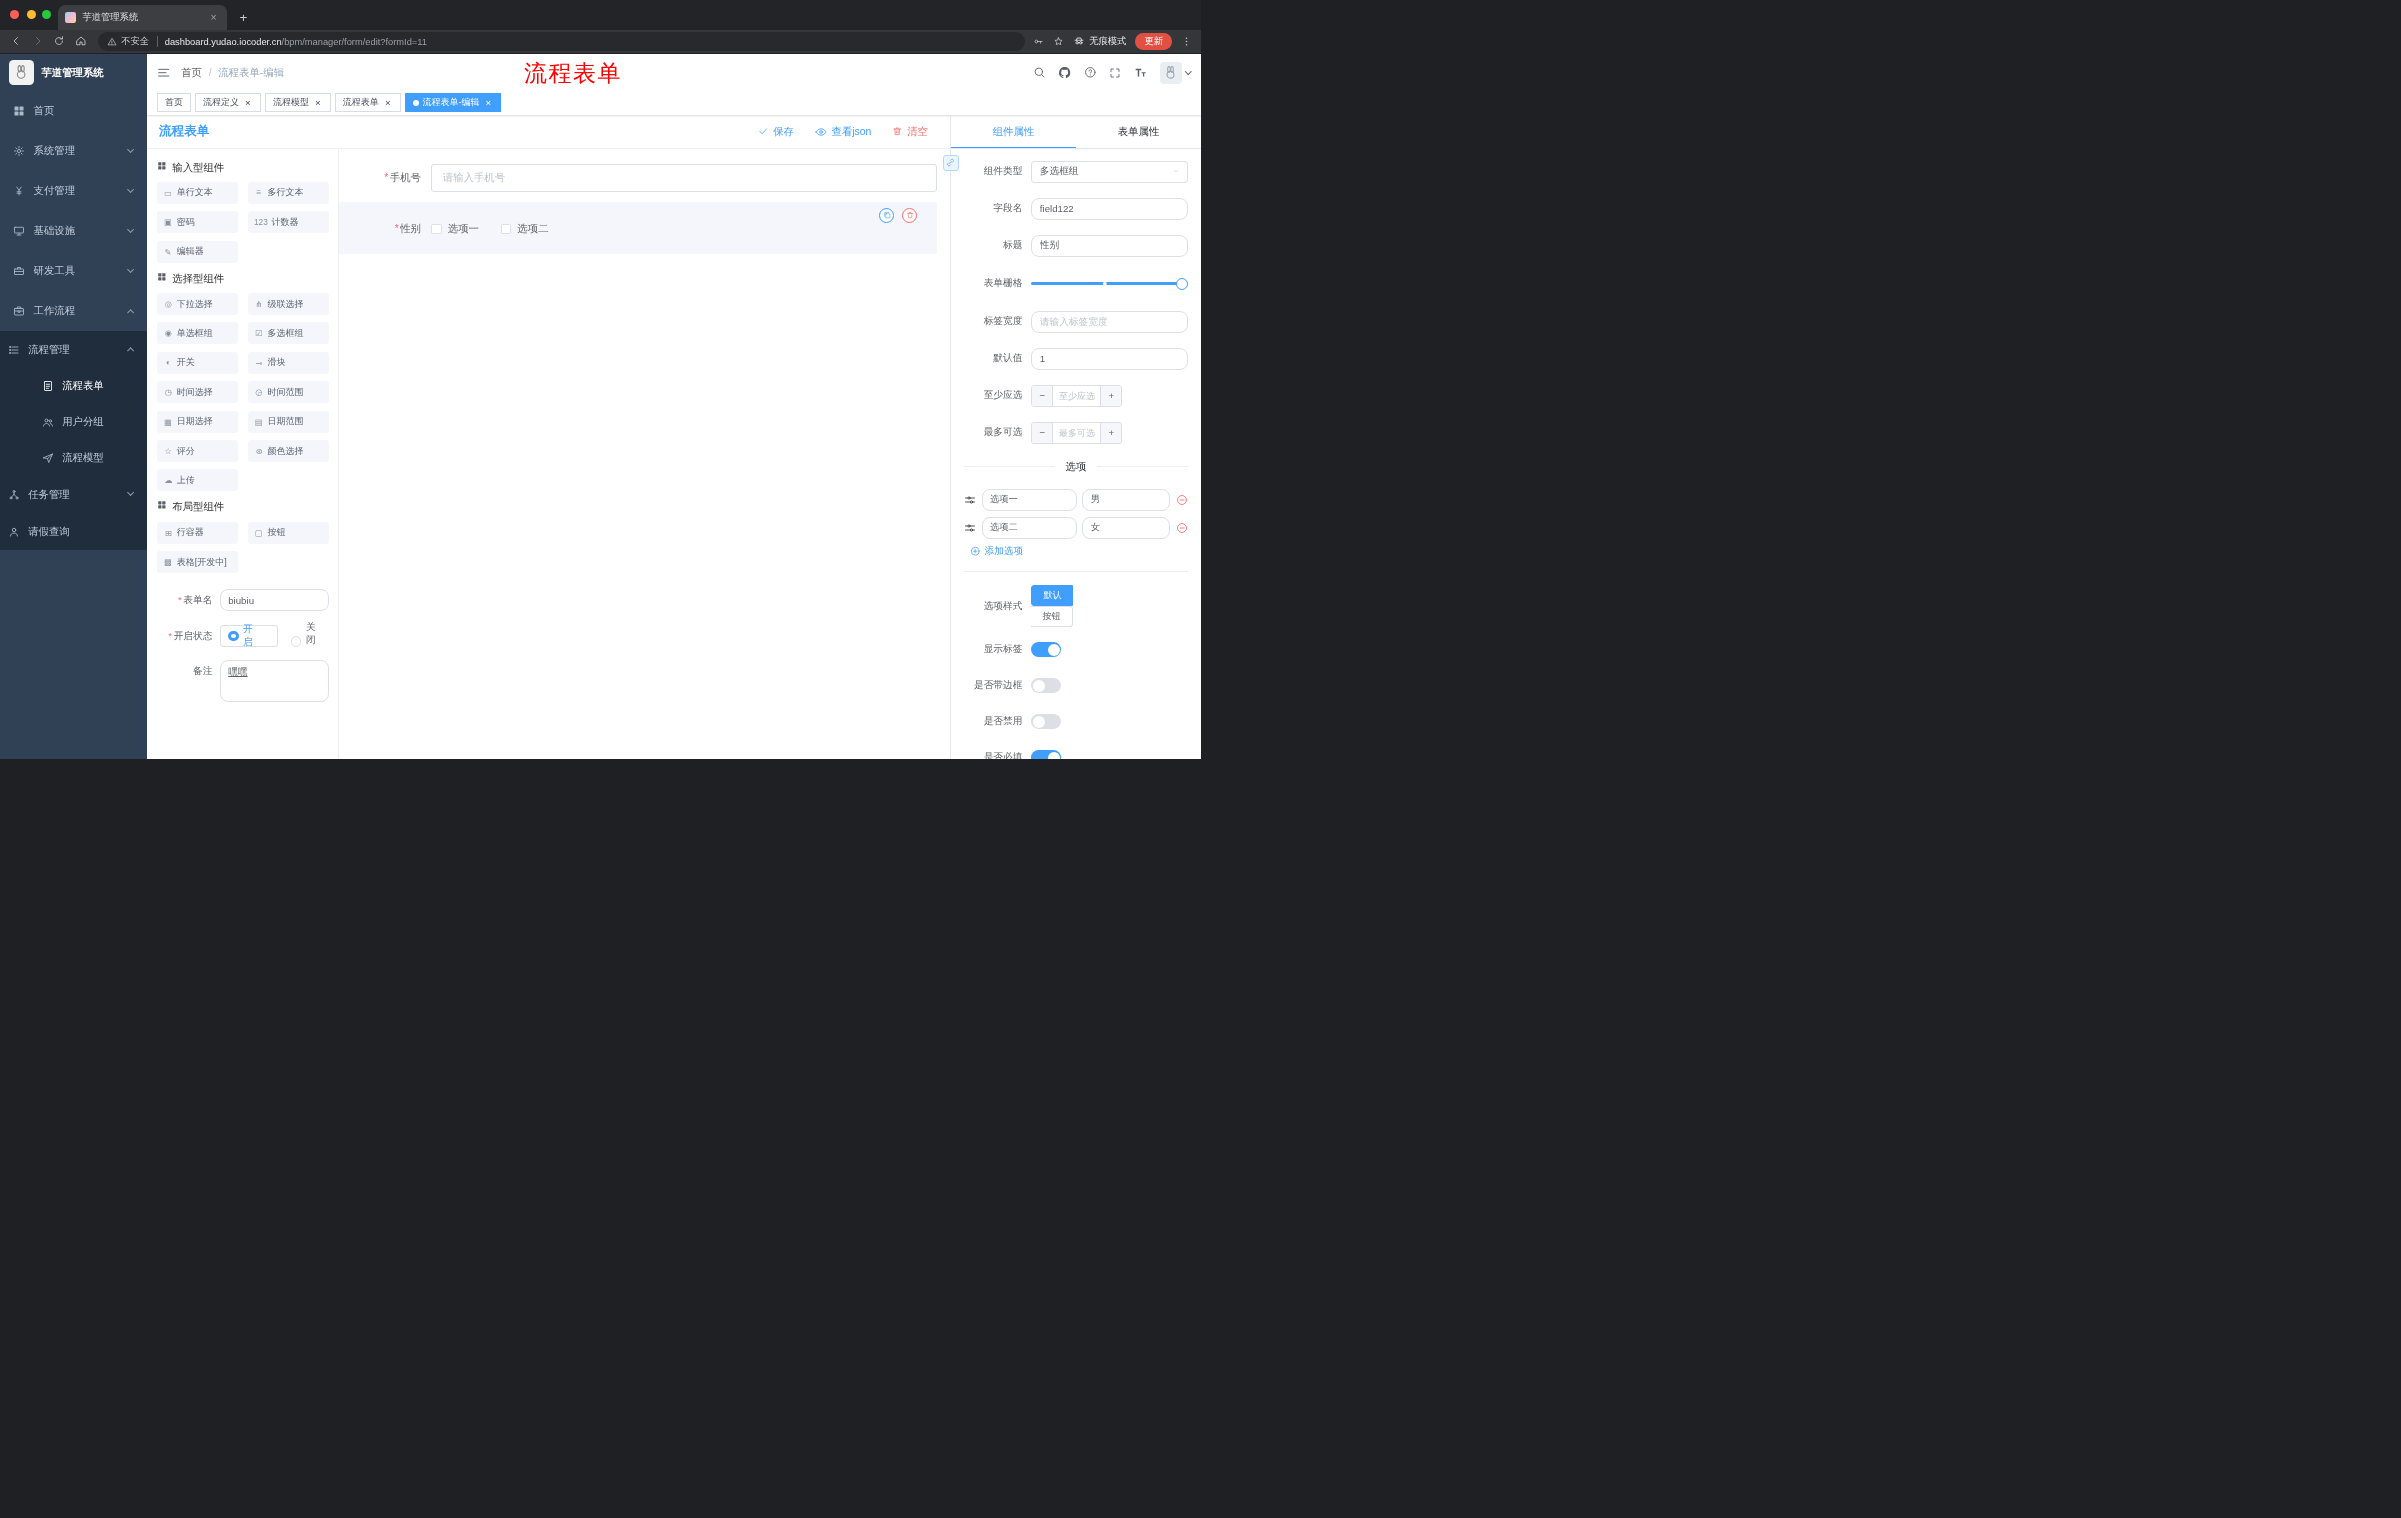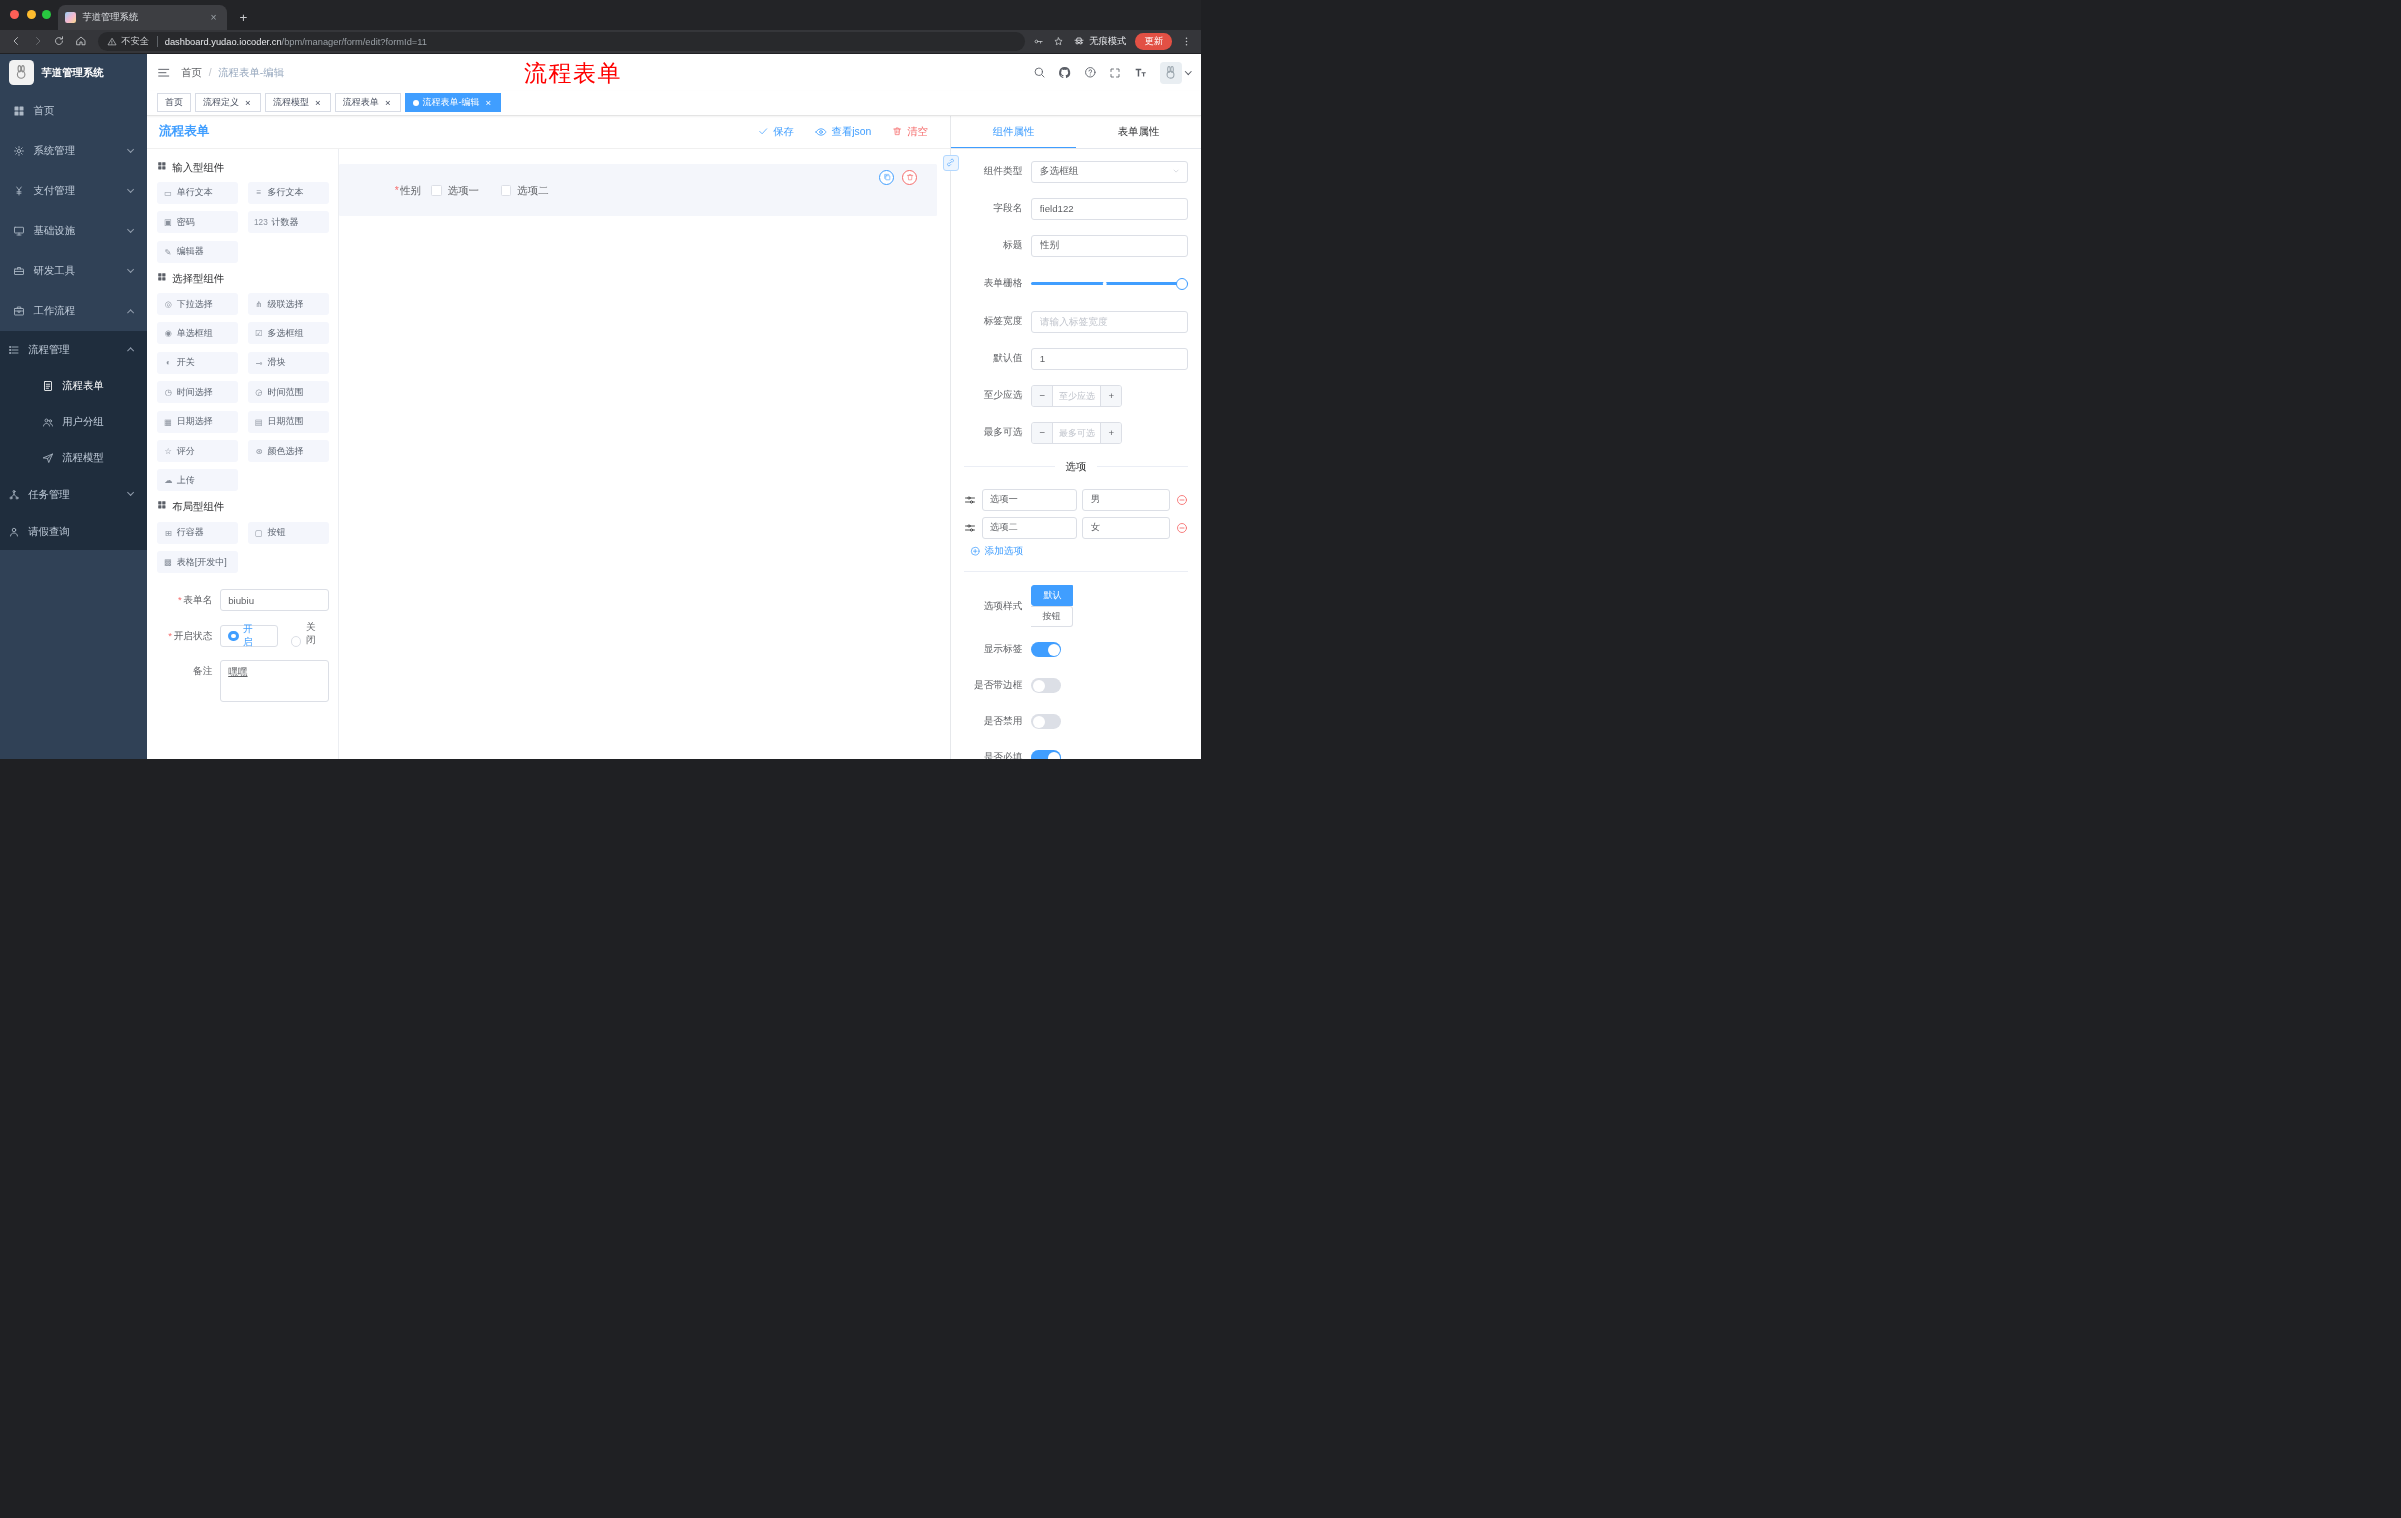--- a/index.html
+++ b/index.html
@@ -93,21 +93,21 @@
   .pal-h { display:flex; gap:5.2px; font-size:10.4px; color:#303133; font-weight:500; margin:9px 0 7.4px; }
   .pal-h .pic { color:#5a5e66; }
   .chip-grid { display:grid; grid-template-columns:1fr 1fr; gap:7.4px 9.7px; margin-bottom:9px; }
   .chip { display:flex; align-items:center; gap:3.7px; height:22px; padding:0 6px; background:#f4f6fc; border-radius:3px; font-size:9px; color:#5c6470; cursor:move; overflow:hidden; white-space:nowrap; }
   .chip .g { min-width:9.7px; text-align:center; color:#8a919c; font-size:8.2px; flex-shrink:0; }
   .pform { margin-top:16.3px; }
   .pform-row { display:flex; margin-bottom:13.4px; }
   .pform-row .plabel { width:55px; text-align:right; font-size:9.7px; color:#606266; margin-right:7.4px; line-height:22px; flex-shrink:0; white-space:nowrap; }
   .pform-ctl { width:110px; }
   .red { color:#f56c6c; margin-right:1.5px; }
-  .inp { height:22px; width:100%; border:0.7px solid #dcdfe6; border-radius:3px; padding:0 7.4px; font-size:9.7px; color:#606266; background:#fff; outline:none; }
+  .inp { height:22px; width:100%; border:0.7px solid #dcdfe6; border-radius:8px; padding:0 7.4px; font-size:9.7px; color:#606266; background:#fff; outline:none; }
   .inp::placeholder { color:#c0c4cc; }
   textarea.inp { height:42px; padding:4.5px 7.4px; resize:none; font-family:inherit;text-decoration:underline; }
   .radio { display:inline-flex; align-items:flex-end; gap:4.5px; font-size:9.7px; color:#606266; margin-right:13.4px; height:22px; cursor:pointer; }
   .radio .rdot { width:10.4px; height:10.4px; border-radius:50%; border:0.7px solid #dcdfe6; background:#fff; flex-shrink:0; }
   .radio.sel .rdot { border:3px solid #409eff; }
   .radio.sel .rtxt { color:#409eff; }
 
   
   .canvas { flex:1; padding:15px 13.4px 0 0; min-width:0; background:#fff; }
   .c-row { display:flex; align-items:center; padding-left:18px; margin-bottom:10.4px; }
@@ -651,20 +651,24 @@
                 </span>
               </div>
               <div class="pform-row">
                 <span class="plabel">备注</span>
                 <span class="pform-ctl"><textarea class="inp" style="">嘿嘿</textarea></span>
               </div>
             </div>
           </div>
 
           <div class="canvas">
+            <div class="c-row">
+              <span class="c-label"><span class="red">*</span><span>手机号</span></span>
+              <input class="c-input" placeholder="请输入手机号" style="">
+            </div>
 
             <div class="selected-row">
               <div class="row-actions">
                 <span class="act copy">
                   <svg class="ic stroke" style="width:8.2px;height:8.2px" viewBox="0 0 24 24">
                       <rect x="8" y="8" width="12" height="12" rx="1"></rect>
                       <path d="M5 16V4h12"></path>
                     </svg>
                   </span>
                 <span class="act del">

